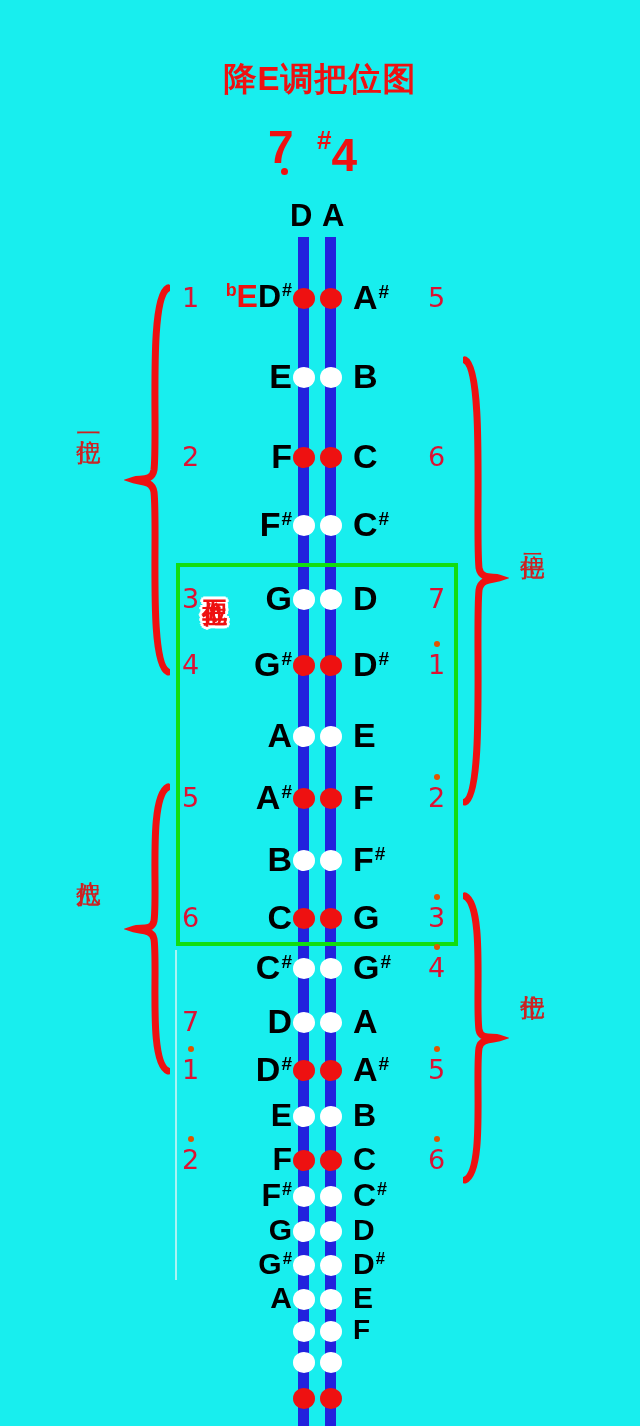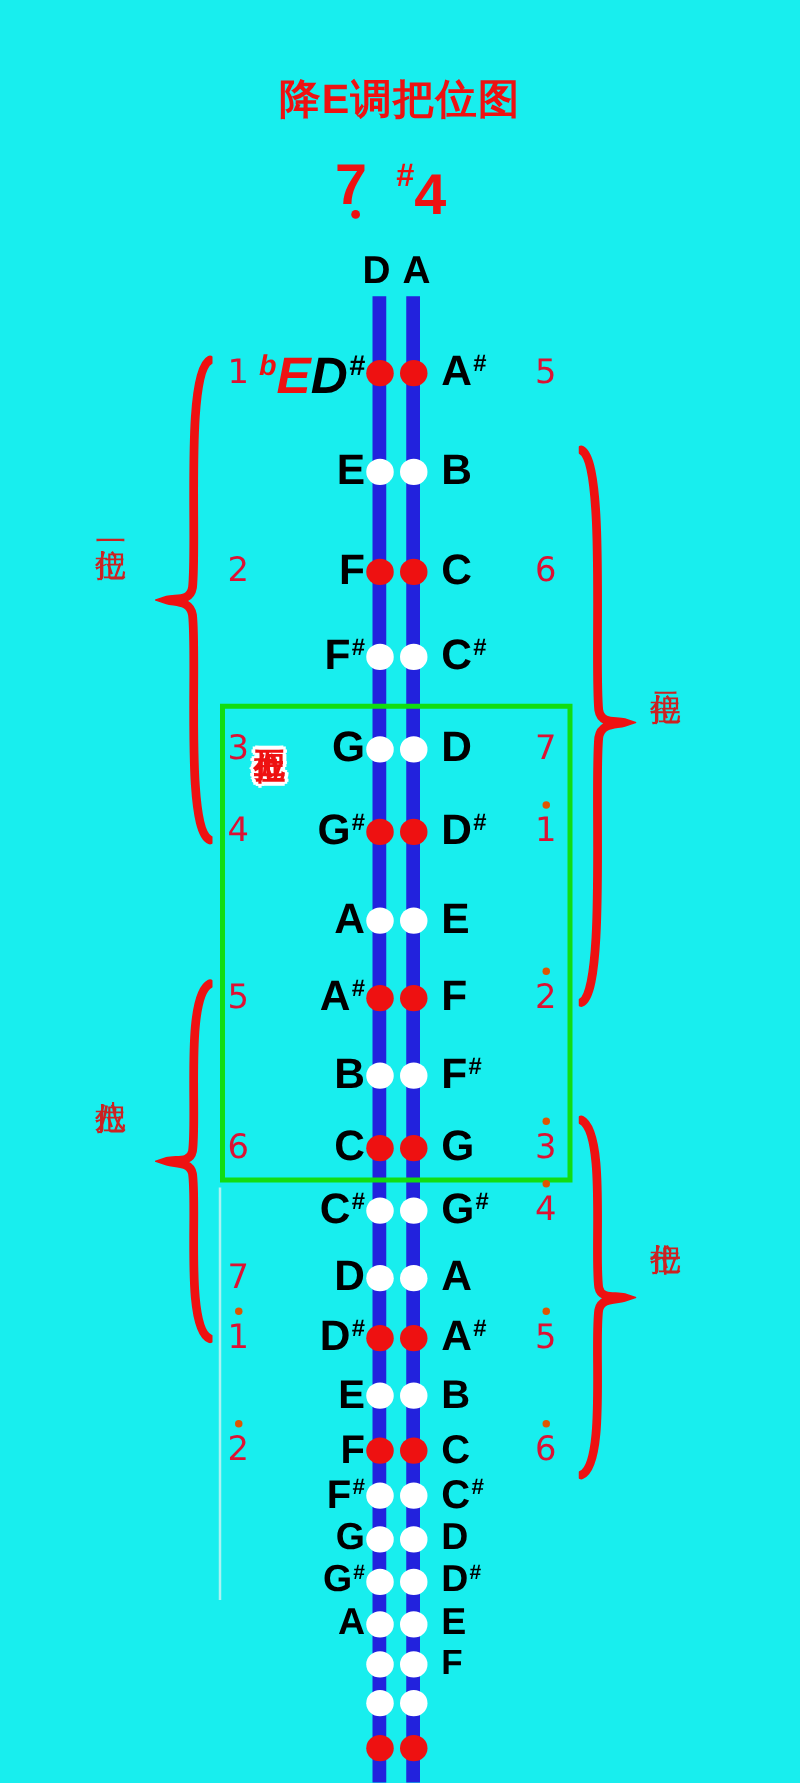--- a/index.html
+++ b/index.html
@@ -126,21 +126,21 @@
   <div class="vlabel" style="left:518px;top:535px;">二把位</div>
 
   <svg class="brace" style="left:463px;top:892px;width:46px;height:292px;" viewBox="0 0 46 292" xmlns="http://www.w3.org/2000/svg">
     <path d="M2 4 C22 14 12 110 16 138 C18 148 30 144 36 146 C30 148 18 146 16 156 C12 184 22 280 2 288" fill="none" stroke="#ee1111" stroke-width="7" stroke-linecap="round"></path>
   </svg>
   <div class="vlabel" style="left:518px;top:975px;">十把位</div>
 
   <div id="rows-layer">
       <div class="dot red" style="left: 292.5px; top: 287.5px;"></div>
       <div class="dot red" style="left: 319.5px; top: 287.5px;"></div>
-      <div class="note" style="font-size: 41px; top: 280.32px; right: 348px; text-align: right; font-style: italic;"><span class="flat" style="color:#ee1111">b</span><span style="color:#ee1111">E</span><span>D</span><span class="acc">#</span></div>
+      <div class="note" style="font-size: 32px; top: 280.32px; right: 348px; text-align: right;"><span class="flat" style="color:#ee1111">b</span><span style="color:#ee1111">E</span><span>D</span><span class="acc">#</span></div>
       <div class="note" style="font-size: 34px; top: 280.32px; left: 353px;"><span>A</span><span class="acc">#</span></div>
       <div class="deg" style="left: 182px; top: 284px;">1</div>
       <div class="deg" style="left: 428px; top: 284px;">5</div>
       <div class="dot white" style="left: 292.5px; top: 366.5px;"></div>
       <div class="dot white" style="left: 319.5px; top: 366.5px;"></div>
       <div class="note" style="font-size: 34px; top: 359.32px; right: 348px; text-align: right;"><span>E</span></div>
       <div class="note" style="font-size: 34px; top: 359.32px; left: 353px;"><span>B</span></div>
       <div class="dot red" style="left: 292.5px; top: 446.5px;"></div>
       <div class="dot red" style="left: 319.5px; top: 446.5px;"></div>
       <div class="note" style="font-size: 34px; top: 439.32px; right: 348px; text-align: right;"><span>F</span></div>

